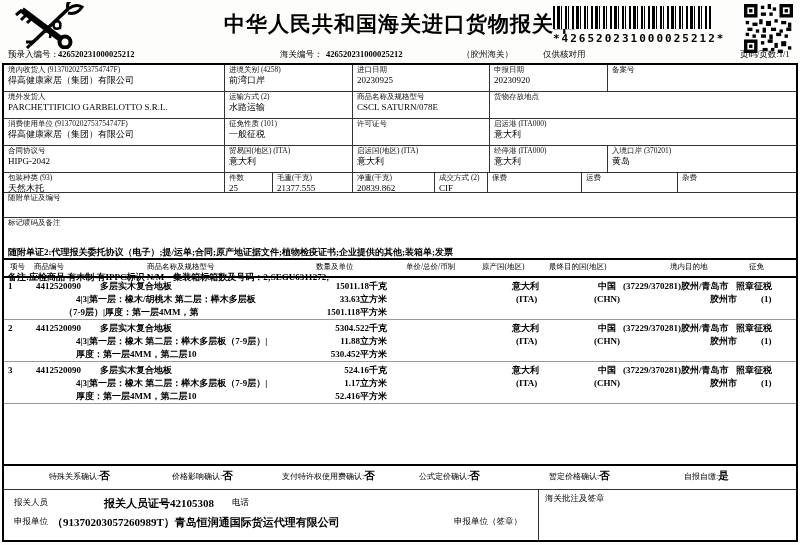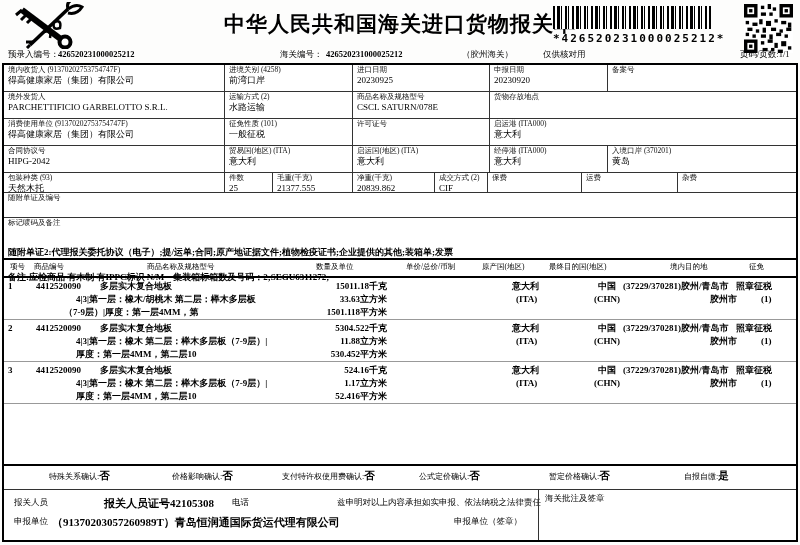--- a/index.html
+++ b/index.html
@@ -330,21 +330,20 @@
     <span class="pair" style="left:278px"><span>支付特许权使用费确认:</span><b>否</b></span>
     <span class="pair" style="left:415px"><span>公式定价确认:</span><b>否</b></span>
     <span class="pair" style="left:545px"><span>暂定价格确认:</span><b>否</b></span>
     <span class="pair" style="left:680px"><span>自报自缴:</span><b>是</b></span>
   </div>
 
   <div id="footer-row">
     <span class="f-lbl" style="left:10px;top:7px">报关人员</span>
     <span class="f-val" style="left:100px;top:6px">报关人员证号42105308</span>
     <span class="f-lbl" style="left:228px;top:7px">电话</span>
-    <span class="f-lbl" style="left:333px;top:7px">兹申明对以上内容承担如实申报、依法纳税之法律责任</span>
     <span class="f-lbl" style="left:10px;top:26px">申报单位</span>
     <span class="f-val" style="left:48px;top:25px">（91370203057260989T）青岛恒润通国际货运代理有限公司</span>
     <span class="f-lbl" style="left:450px;top:26px">申报单位（签章）</span>
     <div id="customs-notes-cell">
       <span style="position:static">海关批注及签章</span>
     </div>
   </div>
 
 </div>
 

